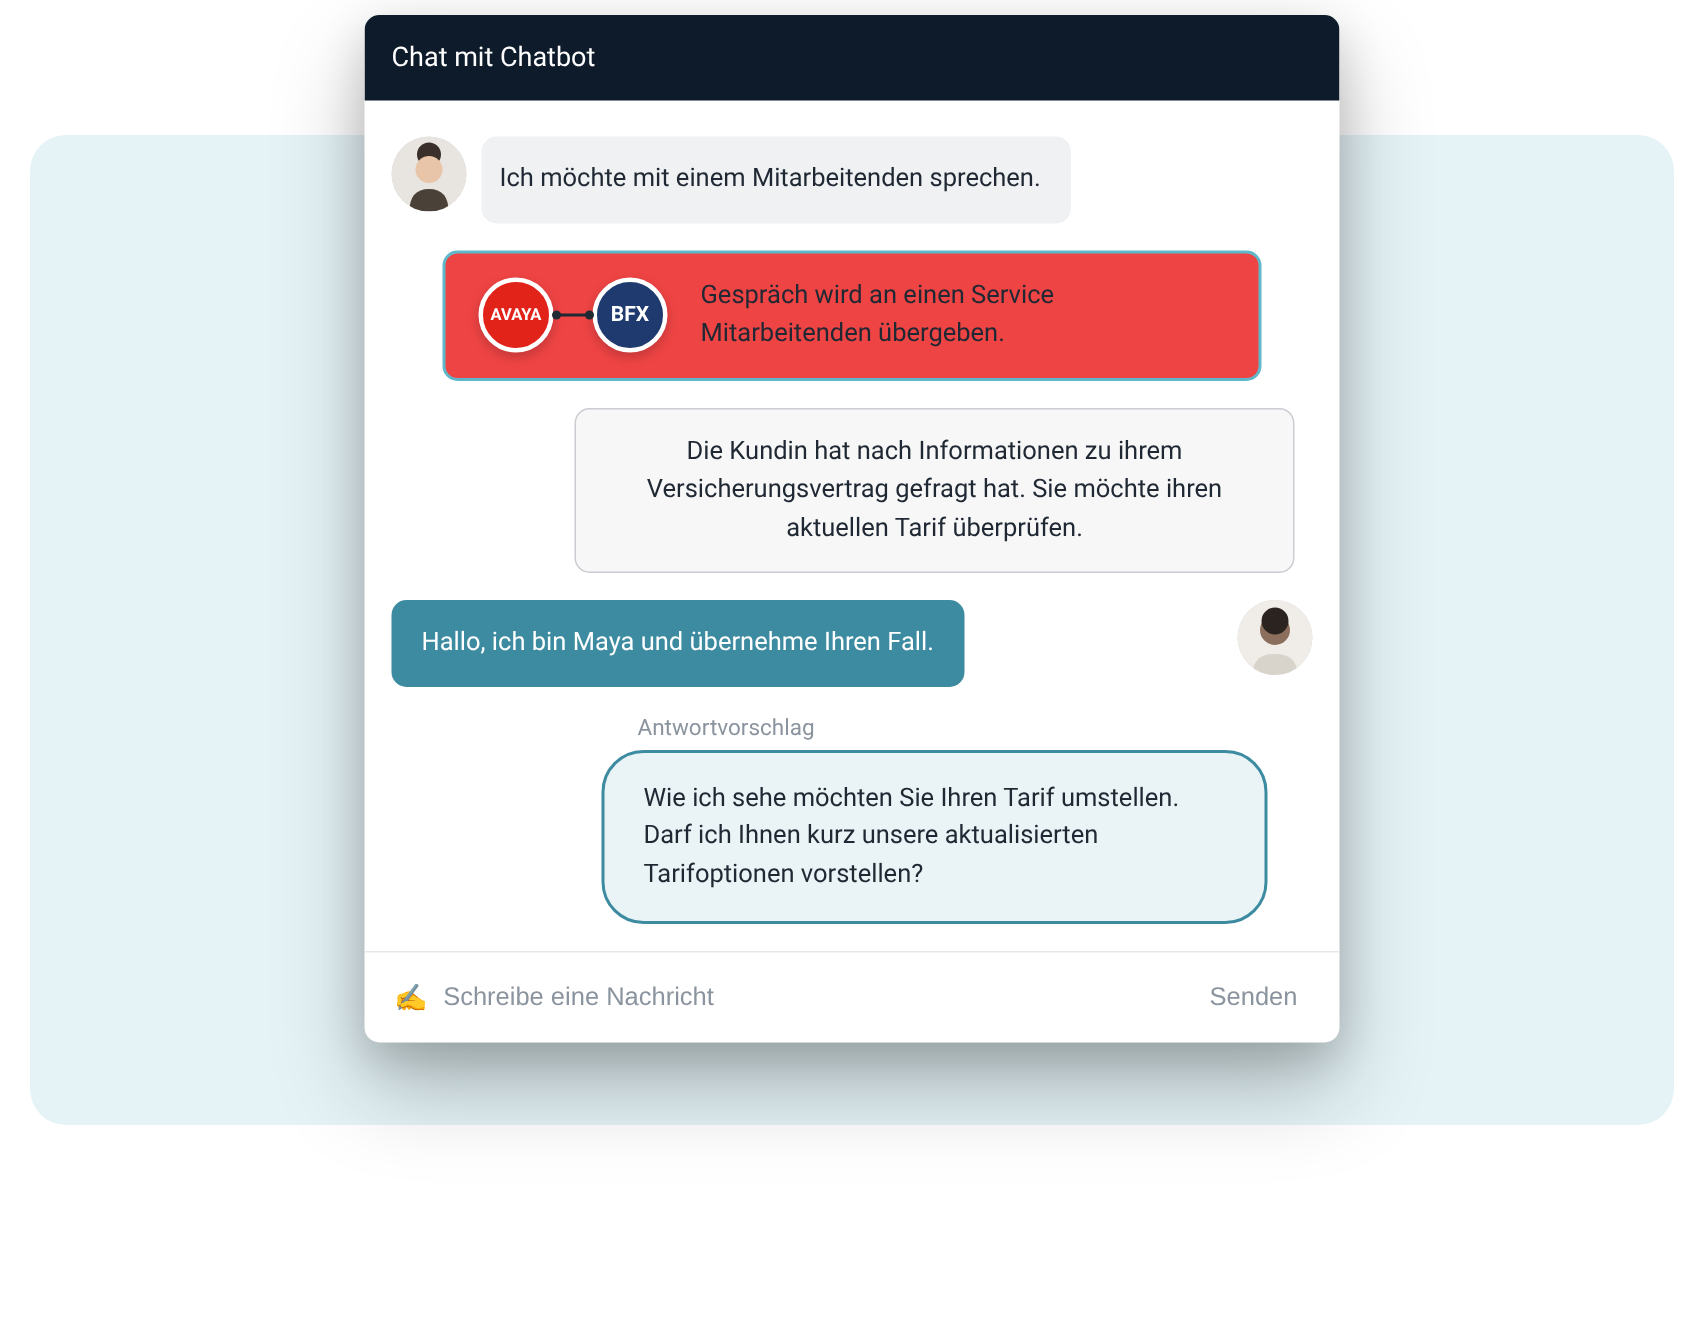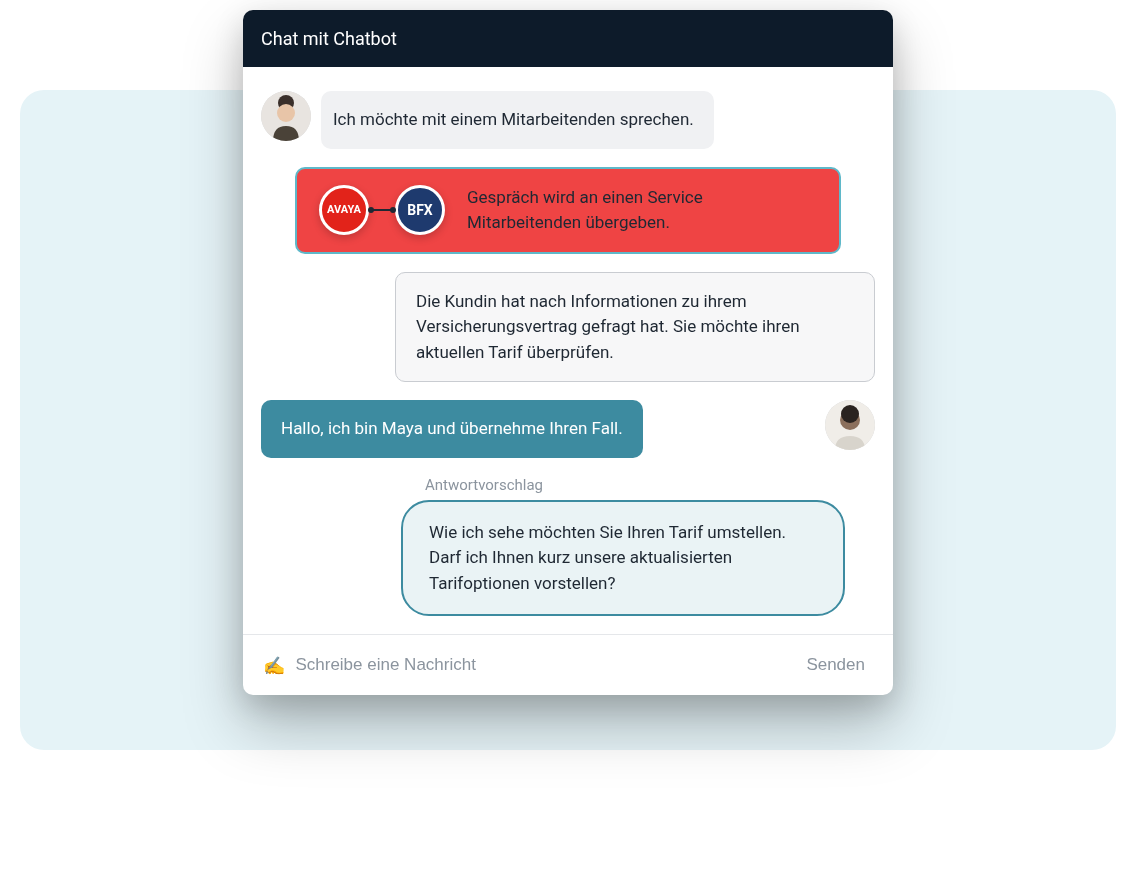--- a/index.html
+++ b/index.html
@@ -157,21 +157,22 @@
       line-height: 1.5;
       color: #1f2833;
     }
     .context-row {
       display: flex;
       justify-content: flex-end;
       padding-right: 0px;
     }
     .context-bubble {
       max-width: 480px;
-      margin-right: 0;
+      margin-right: 12px;
+      text-align: center;
     }
     .suggestion-section {
       padding-left: 140px;
       padding-right: 30px;
     }
     .suggestion-label {
       font-size: 15px;
       color: #8b949e;
       margin-bottom: 6px;
       margin-left: 24px;

